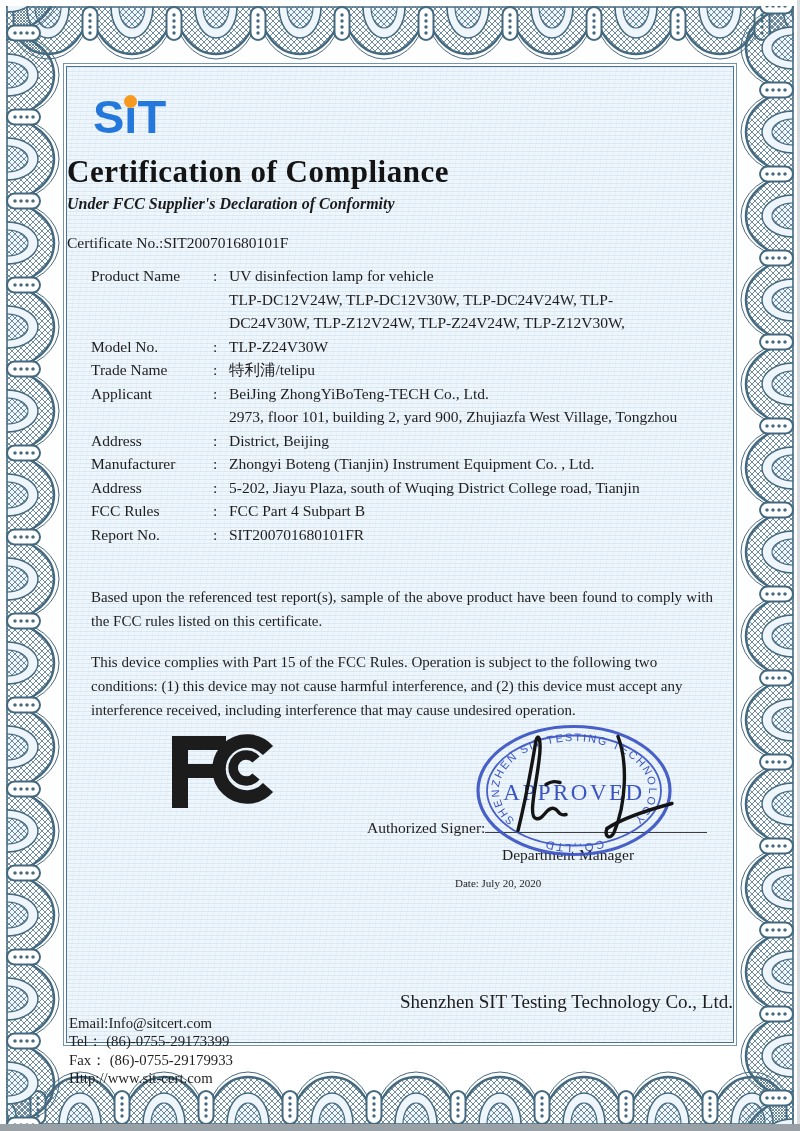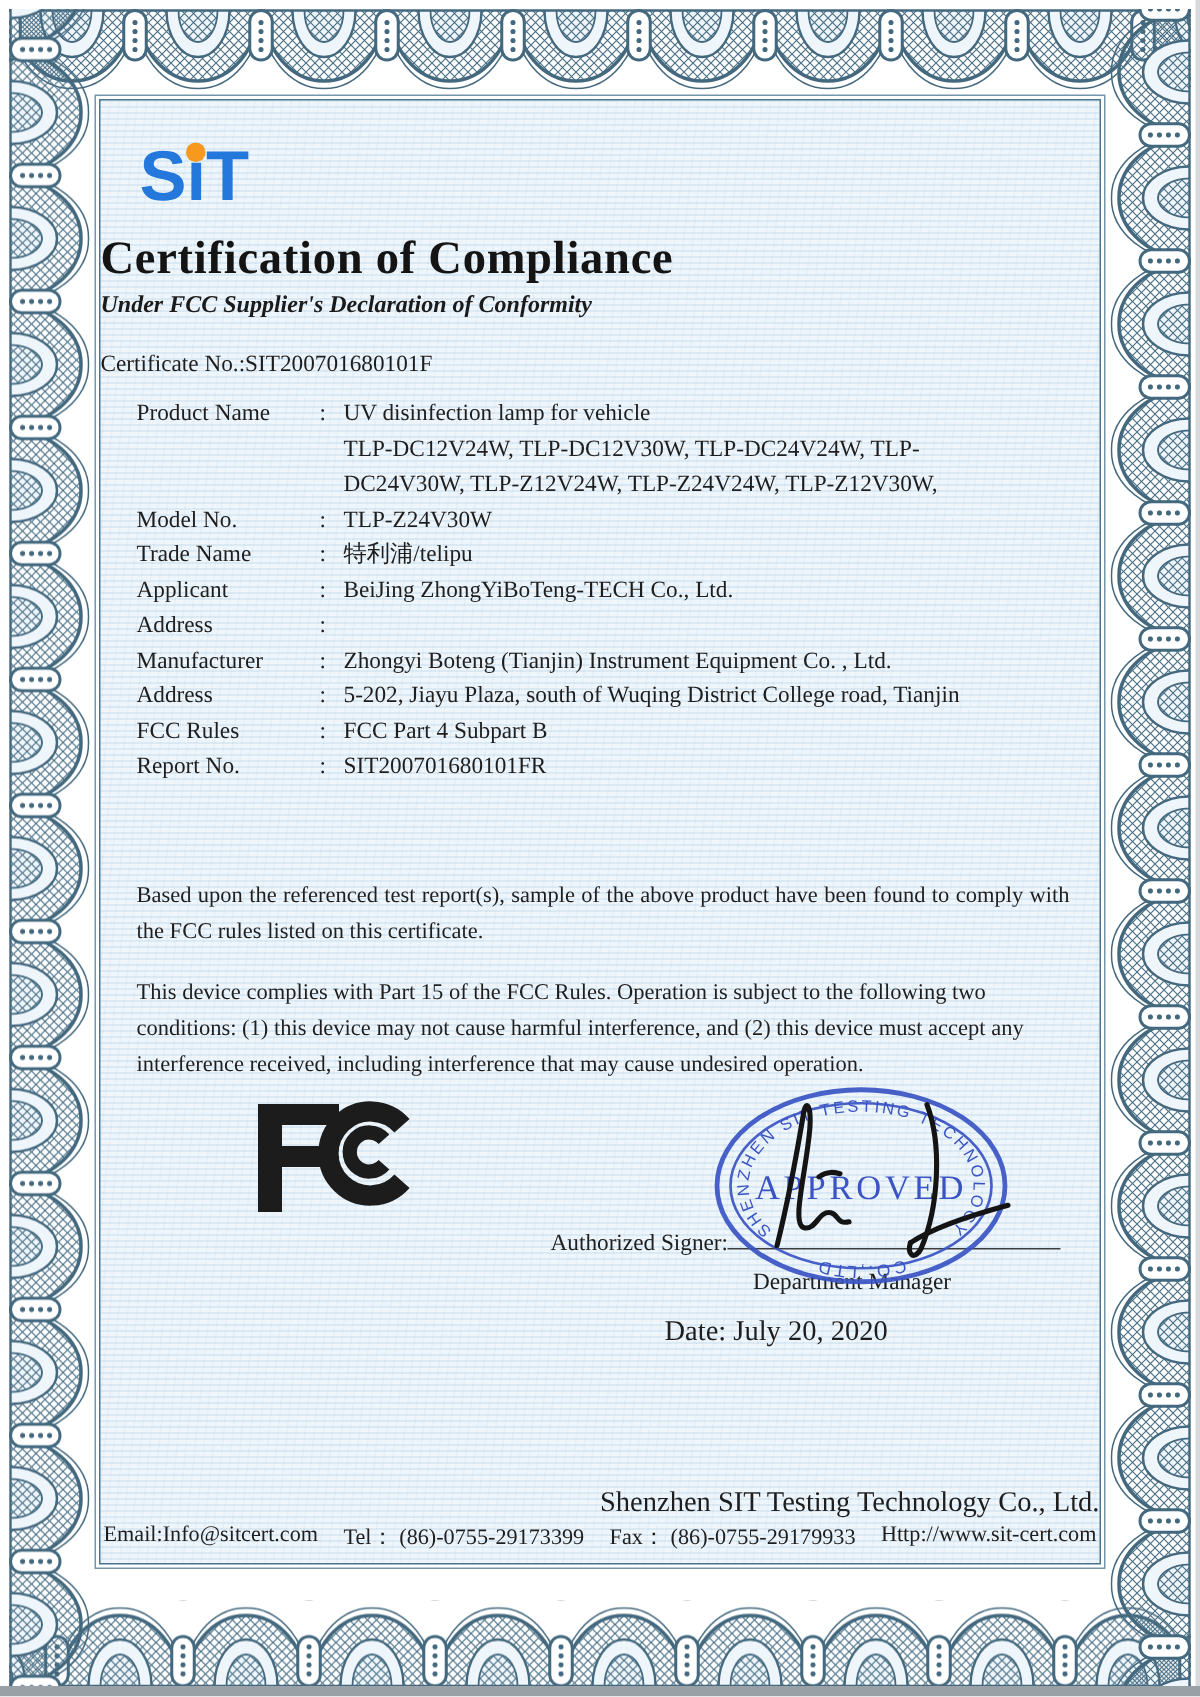--- a/index.html
+++ b/index.html
@@ -30,24 +30,24 @@
   .f-value{flex:1;max-width:478px;}
   .f-value.narrow{max-width:402px;}
   .statements{position:absolute;left:24px;top:474px;width:622px;font-size:15px;line-height:24px;}
   .statement-1{text-align:justify;margin-top:44px;}
   .statement-2{margin-top:17px;}
   .fcc-logo{position:absolute;left:95px;top:663px;}
   .stamp{position:absolute;left:392px;top:646px;z-index:3;}
   .signer{position:absolute;left:300px;top:750px;font-size:15.5px;white-space:nowrap;z-index:2;}
   .sign-line{display:inline-block;width:222px;border-bottom:1.5px solid #3d3d3d;height:15px;vertical-align:baseline;}
   .dept{position:absolute;left:425px;top:779px;width:152px;text-align:center;font-size:15.5px;z-index:2;}
-  .date-line{position:absolute;left:376px;top:810px;font-size:19px;}
+  .date-line{position:absolute;left:388px;top:810px;font-size:11px;}
   .company{position:absolute;left:0;right:0;top:924px;text-align:right;font-size:19px;}
   .contacts{position:absolute;left:2px;right:2px;top:948px;display:flex;justify-content:space-between;
-    font-size:14.8px;white-space:nowrap;}
+    font-size:14.8px;white-space:nowrap;flex-direction:column;}
   .scan-edge-bottom{position:absolute;left:0;right:0;bottom:0;height:7px;background:#9aa1a6;}
   .scan-edge-right{position:absolute;top:0;bottom:0;right:0;width:3px;background:#d7dbde;}
 </style>
 </head>
 <body>
 
 <div class="page">
 
   <svg class="border-svg" width="788" height="1119" viewBox="0 0 788 1119" aria-hidden="true">
     <defs>
@@ -120,20 +120,21 @@
           <span class="f-value">特利浦/telipu</span>
       </div>
       <div class="field-row">
         <span class="f-label">Applicant</span>
           <span class="f-colon">:</span>
           <span class="f-value">BeiJing ZhongYiBoTeng-TECH Co., Ltd.</span>
       </div>
       <div class="field-row">
         <span class="f-label">Address</span>
           <span class="f-colon">:</span>
+          <span class="f-value">2973, floor 101, building 2, yard 900, Zhujiazfa West Village, Tongzhou District, Beijing</span>
       </div>
       <div class="field-row">
         <span class="f-label">Manufacturer</span>
           <span class="f-colon">:</span>
           <span class="f-value">Zhongyi Boteng (Tianjin) Instrument Equipment Co. , Ltd.</span>
       </div>
       <div class="field-row">
         <span class="f-label">Address</span>
           <span class="f-colon">:</span>
           <span class="f-value">5-202, Jiayu Plaza, south of Wuqing District College road, Tianjin</span>

